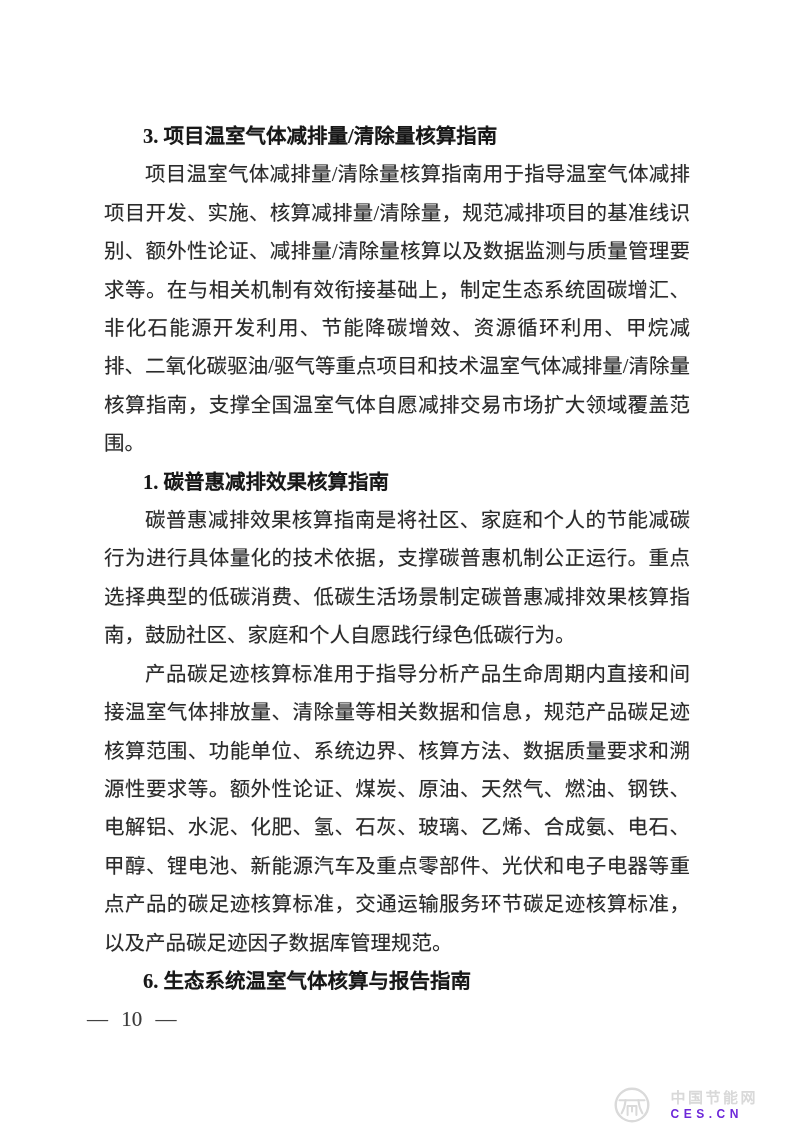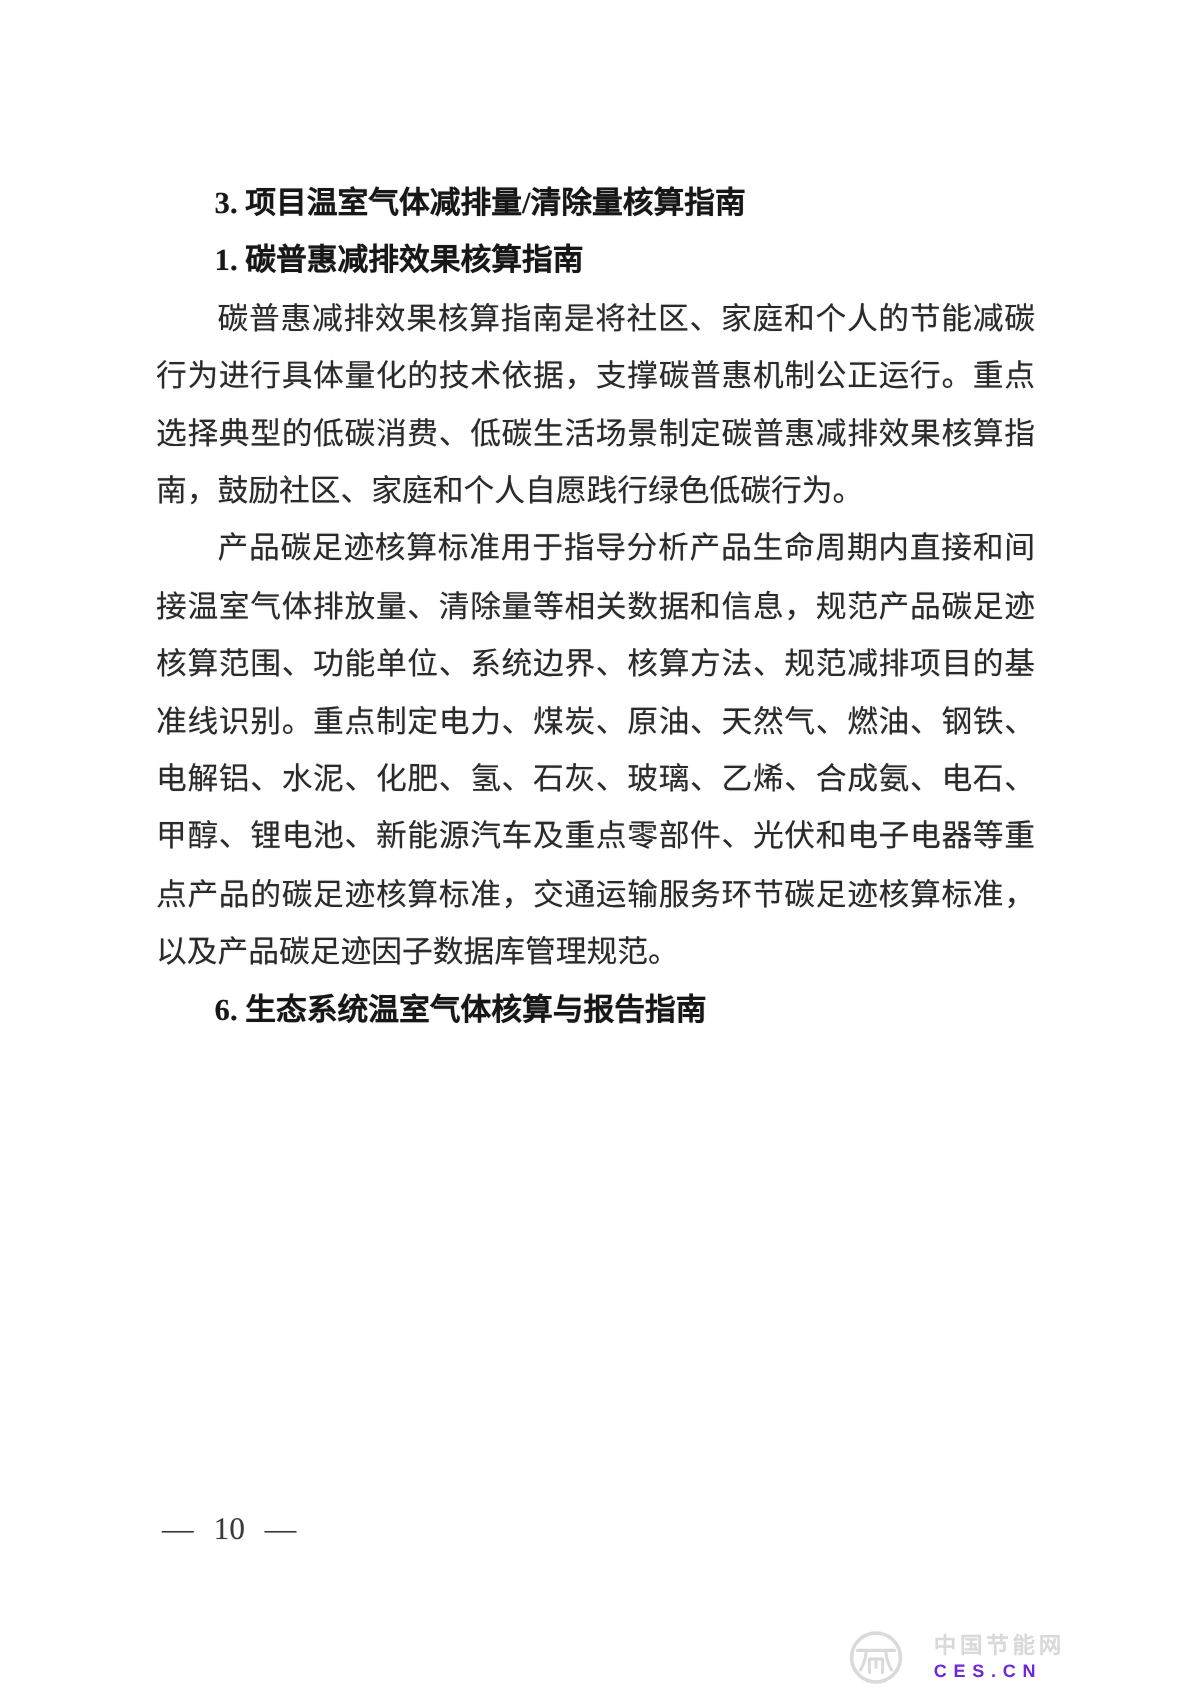--- a/index.html
+++ b/index.html
@@ -7,20 +7,21 @@
     padding: 0;
     background: #ffffff;
   }
   .page {
     position: relative;
     width: 712px;
     height: 1132px;
     background: #ffffff;
     overflow: hidden;
     font-family: "Liberation Serif", "DejaVu Serif", serif;
+    padding-left: 48px;
   }
   .content {
     position: absolute;
     left: 104px;
     top: 117px;
     width: 586px;
     font-size: 20.5px;
     line-height: 38.4px;
     color: #2a2a2a;
     text-align: justify;
@@ -35,21 +36,21 @@
     color: #171717;
     text-indent: 39px;
     text-align: left;
   }
   .sec-body {
     margin: 0;
     text-indent: 41px;
   }
   .footer {
     position: absolute;
-    left: 108px;
+    left: 87px;
     top: 1004px;
     font-size: 21px;
     line-height: 30px;
     color: #3a3a3a;
     word-spacing: 8px;
     text-shadow: 0 0 0.7px rgba(60, 60, 60, 0.4);
   }
   .watermark {
     position: absolute;
     right: 2px;
@@ -89,29 +90,30 @@
 </style>
 </head>
 <body>
 
 <div class="page">
 
   <div class="content">
 
     <section>
       <h2 class="sec-heading">3. 项目温室气体减排量/清除量核算指南</h2>
+      <p class="sec-body">项目温室气体减排量/清除量核算指南用于指导温室气体减排项目开发、实施、核算减排量/清除量，规范减排项目的基准线识别、额外性论证、减排量/清除量核算以及数据监测与质量管理要求等。在与相关机制有效衔接基础上，制定生态系统固碳增汇、非化石能源开发利用、节能降碳增效、资源循环利用、甲烷减排、二氧化碳驱油/驱气等重点项目和技术温室气体减排量/清除量核算指南，支撑全国温室气体自愿减排交易市场扩大领域覆盖范围。</p>
     </section>
 
     <section>
       <h2 class="sec-heading">1. 碳普惠减排效果核算指南</h2>
       <p class="sec-body">碳普惠减排效果核算指南是将社区、家庭和个人的节能减碳行为进行具体量化的技术依据，支撑碳普惠机制公正运行。重点选择典型的低碳消费、低碳生活场景制定碳普惠减排效果核算指南，鼓励社区、家庭和个人自愿践行绿色低碳行为。</p>
     </section>
 
     <section>
-      <p class="sec-body">产品碳足迹核算标准用于指导分析产品生命周期内直接和间接温室气体排放量、清除量等相关数据和信息，规范产品碳足迹核算范围、功能单位、系统边界、核算方法、规范减排项目的基准线识别。重点制定电力、煤炭、原油、天然气、燃油、钢铁、电解铝、水泥、化肥、氢、石灰、玻璃、乙烯、合成氨、电石、甲醇、锂电池、新能源汽车及重点零部件、光伏和电子电器等重点产品的碳足迹核算标准，交通运输服务环节碳足迹核算标准，以及产品碳足迹因子数据库管理规范。</p>
+      <p class="sec-body">产品碳足迹核算标准用于指导分析产品生命周期内直接和间接温室气体排放量、清除量等相关数据和信息，规范产品碳足迹核算范围、功能单位、系统边界、核算方法、数据质量要求和溯源性要求等。额外性论证、煤炭、原油、天然气、燃油、钢铁、电解铝、水泥、化肥、氢、石灰、玻璃、乙烯、合成氨、电石、甲醇、锂电池、新能源汽车及重点零部件、光伏和电子电器等重点产品的碳足迹核算标准，交通运输服务环节碳足迹核算标准，以及产品碳足迹因子数据库管理规范。</p>
     </section>
 
     <section>
       <h2 class="sec-heading">6. 生态系统温室气体核算与报告指南</h2>
     </section>
 
   </div>
 
   <div class="footer">
     <span>— 10 —</span>

